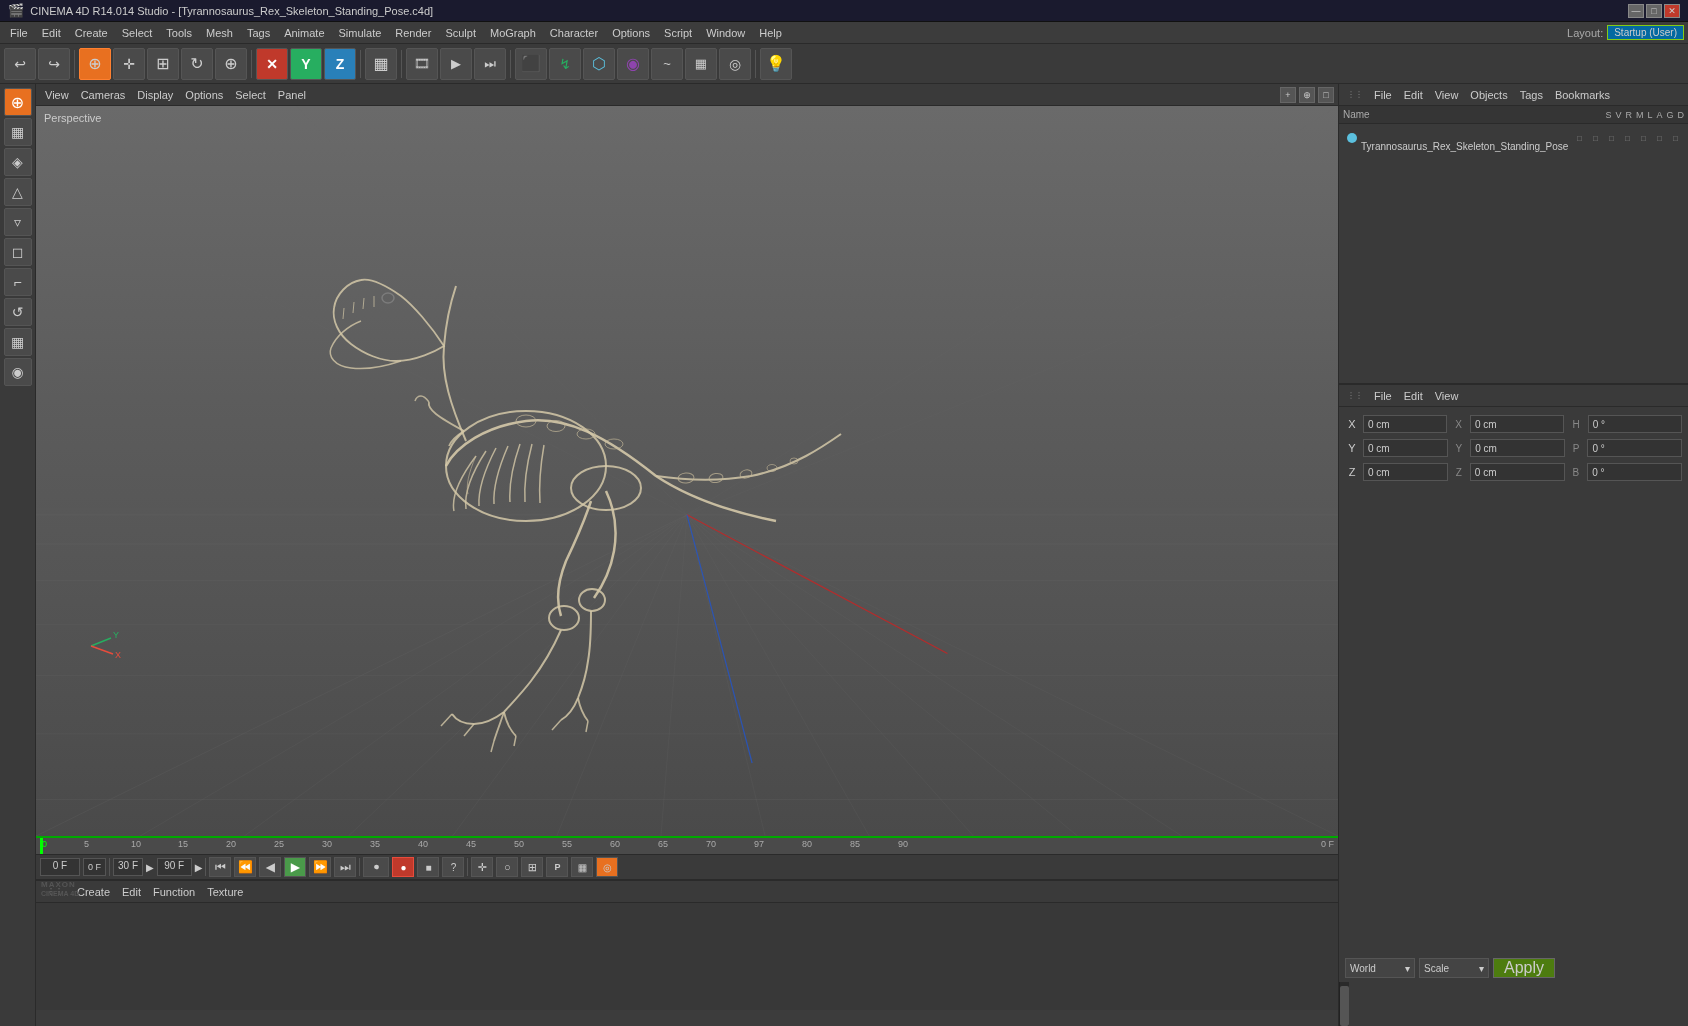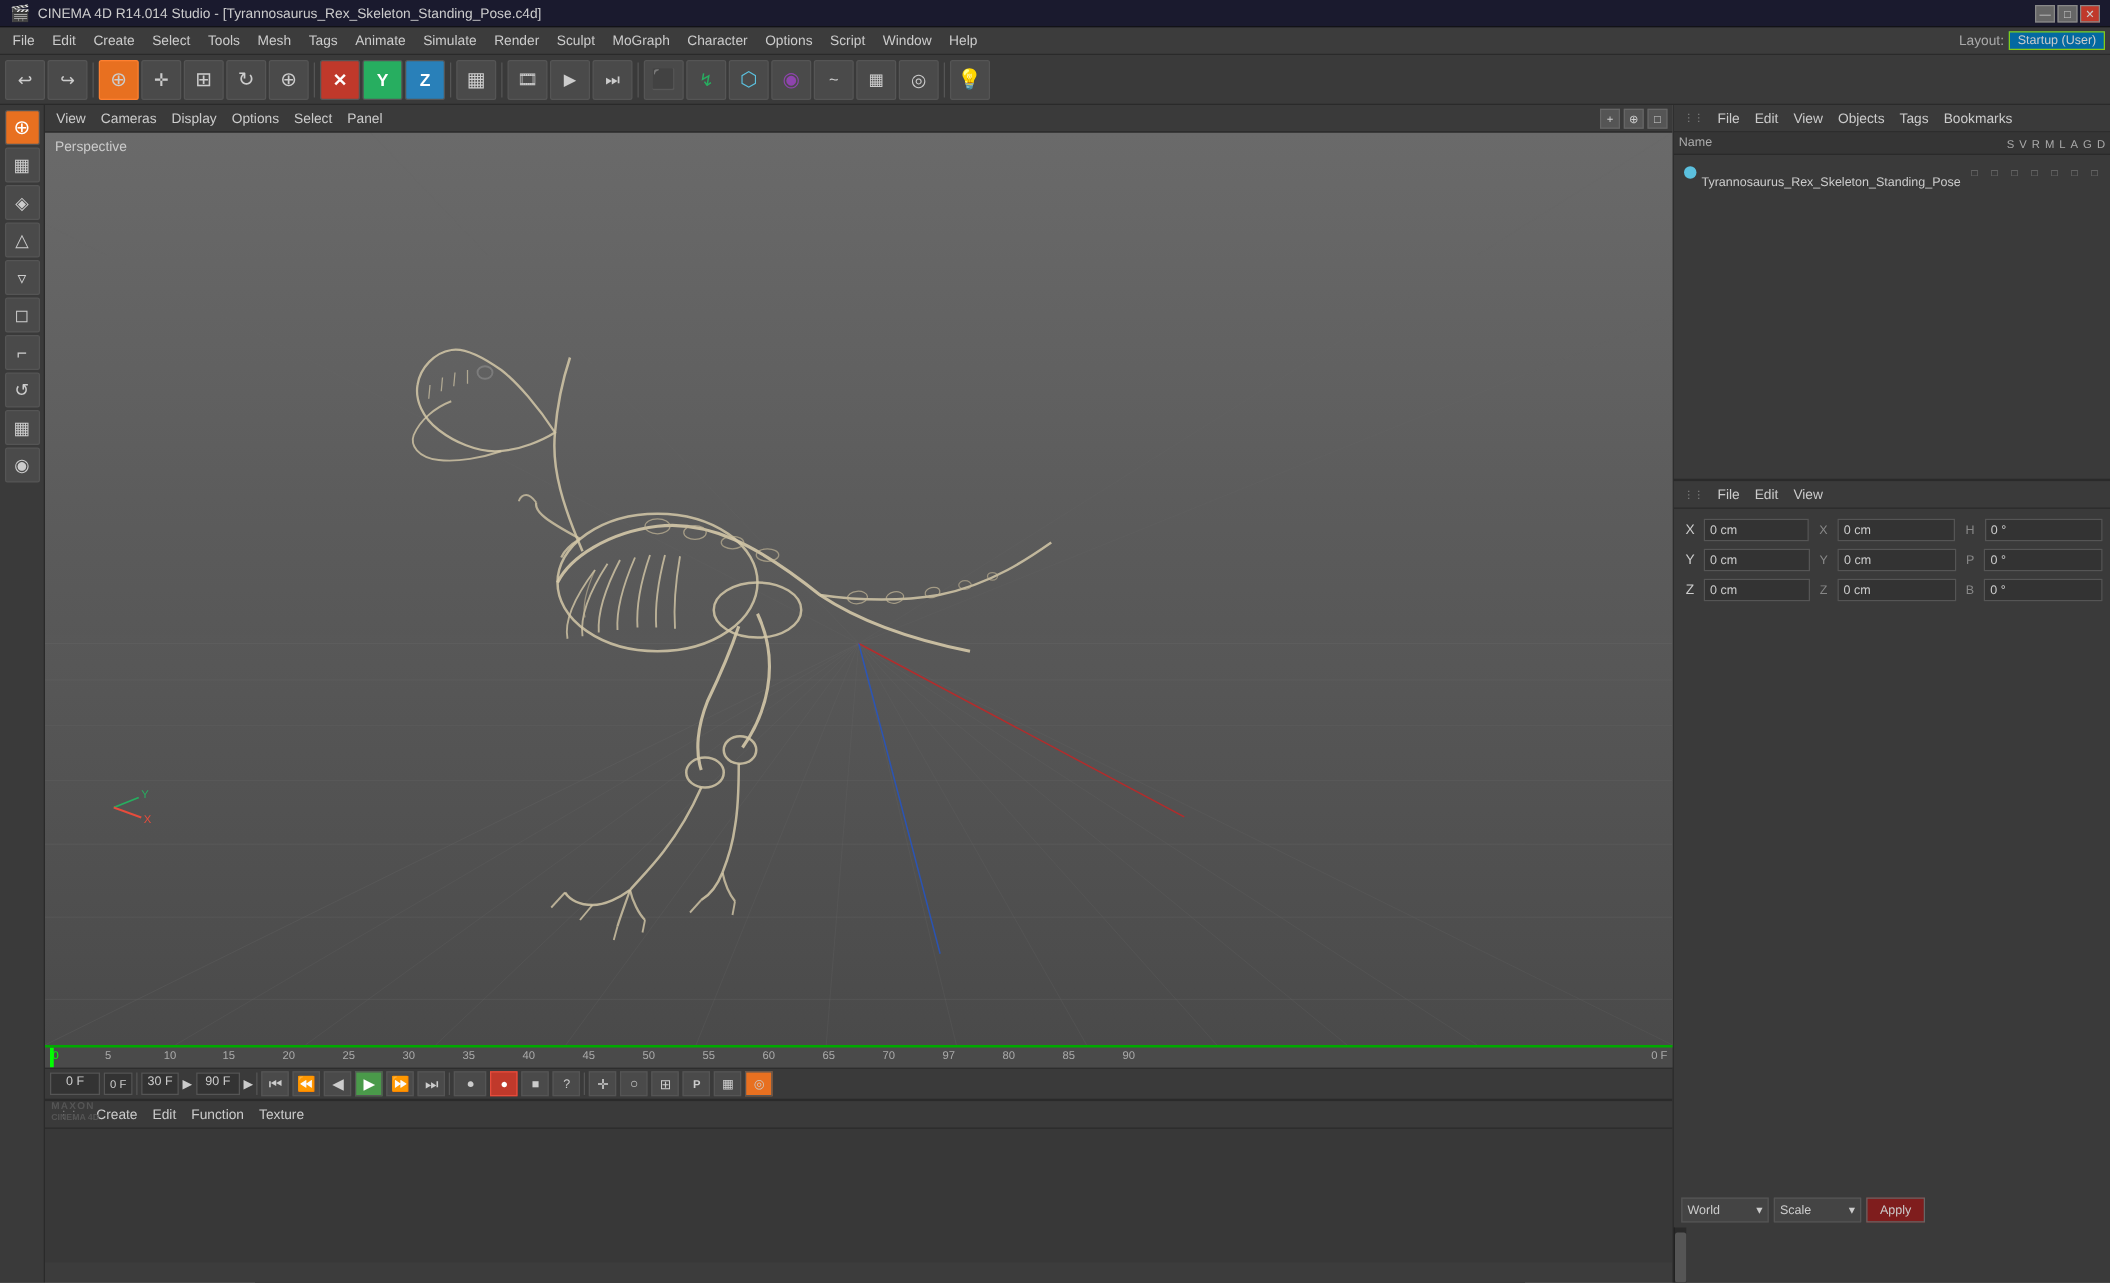--- a/index.html
+++ b/index.html
@@ -411,24 +411,24 @@
       font-size: 10px;
       padding: 0 4px;
       width: 70px;
       display: flex;
       align-items: center;
       justify-content: space-between;
       cursor: pointer;
     }
     .apply-btn {
       height: 20px;
-      background: #7f1d1d;
+      background: #4d7c0f;
       border: 1px solid #666;
       color: #ccc;
-      font-size: 10px;
+      font-size: 16px;
       padding: 0 10px;
       cursor: pointer;
       display: flex;
       align-items: center;
     }
 
     
     .obj-right-icons {
       display: flex;
       gap: 2px;

